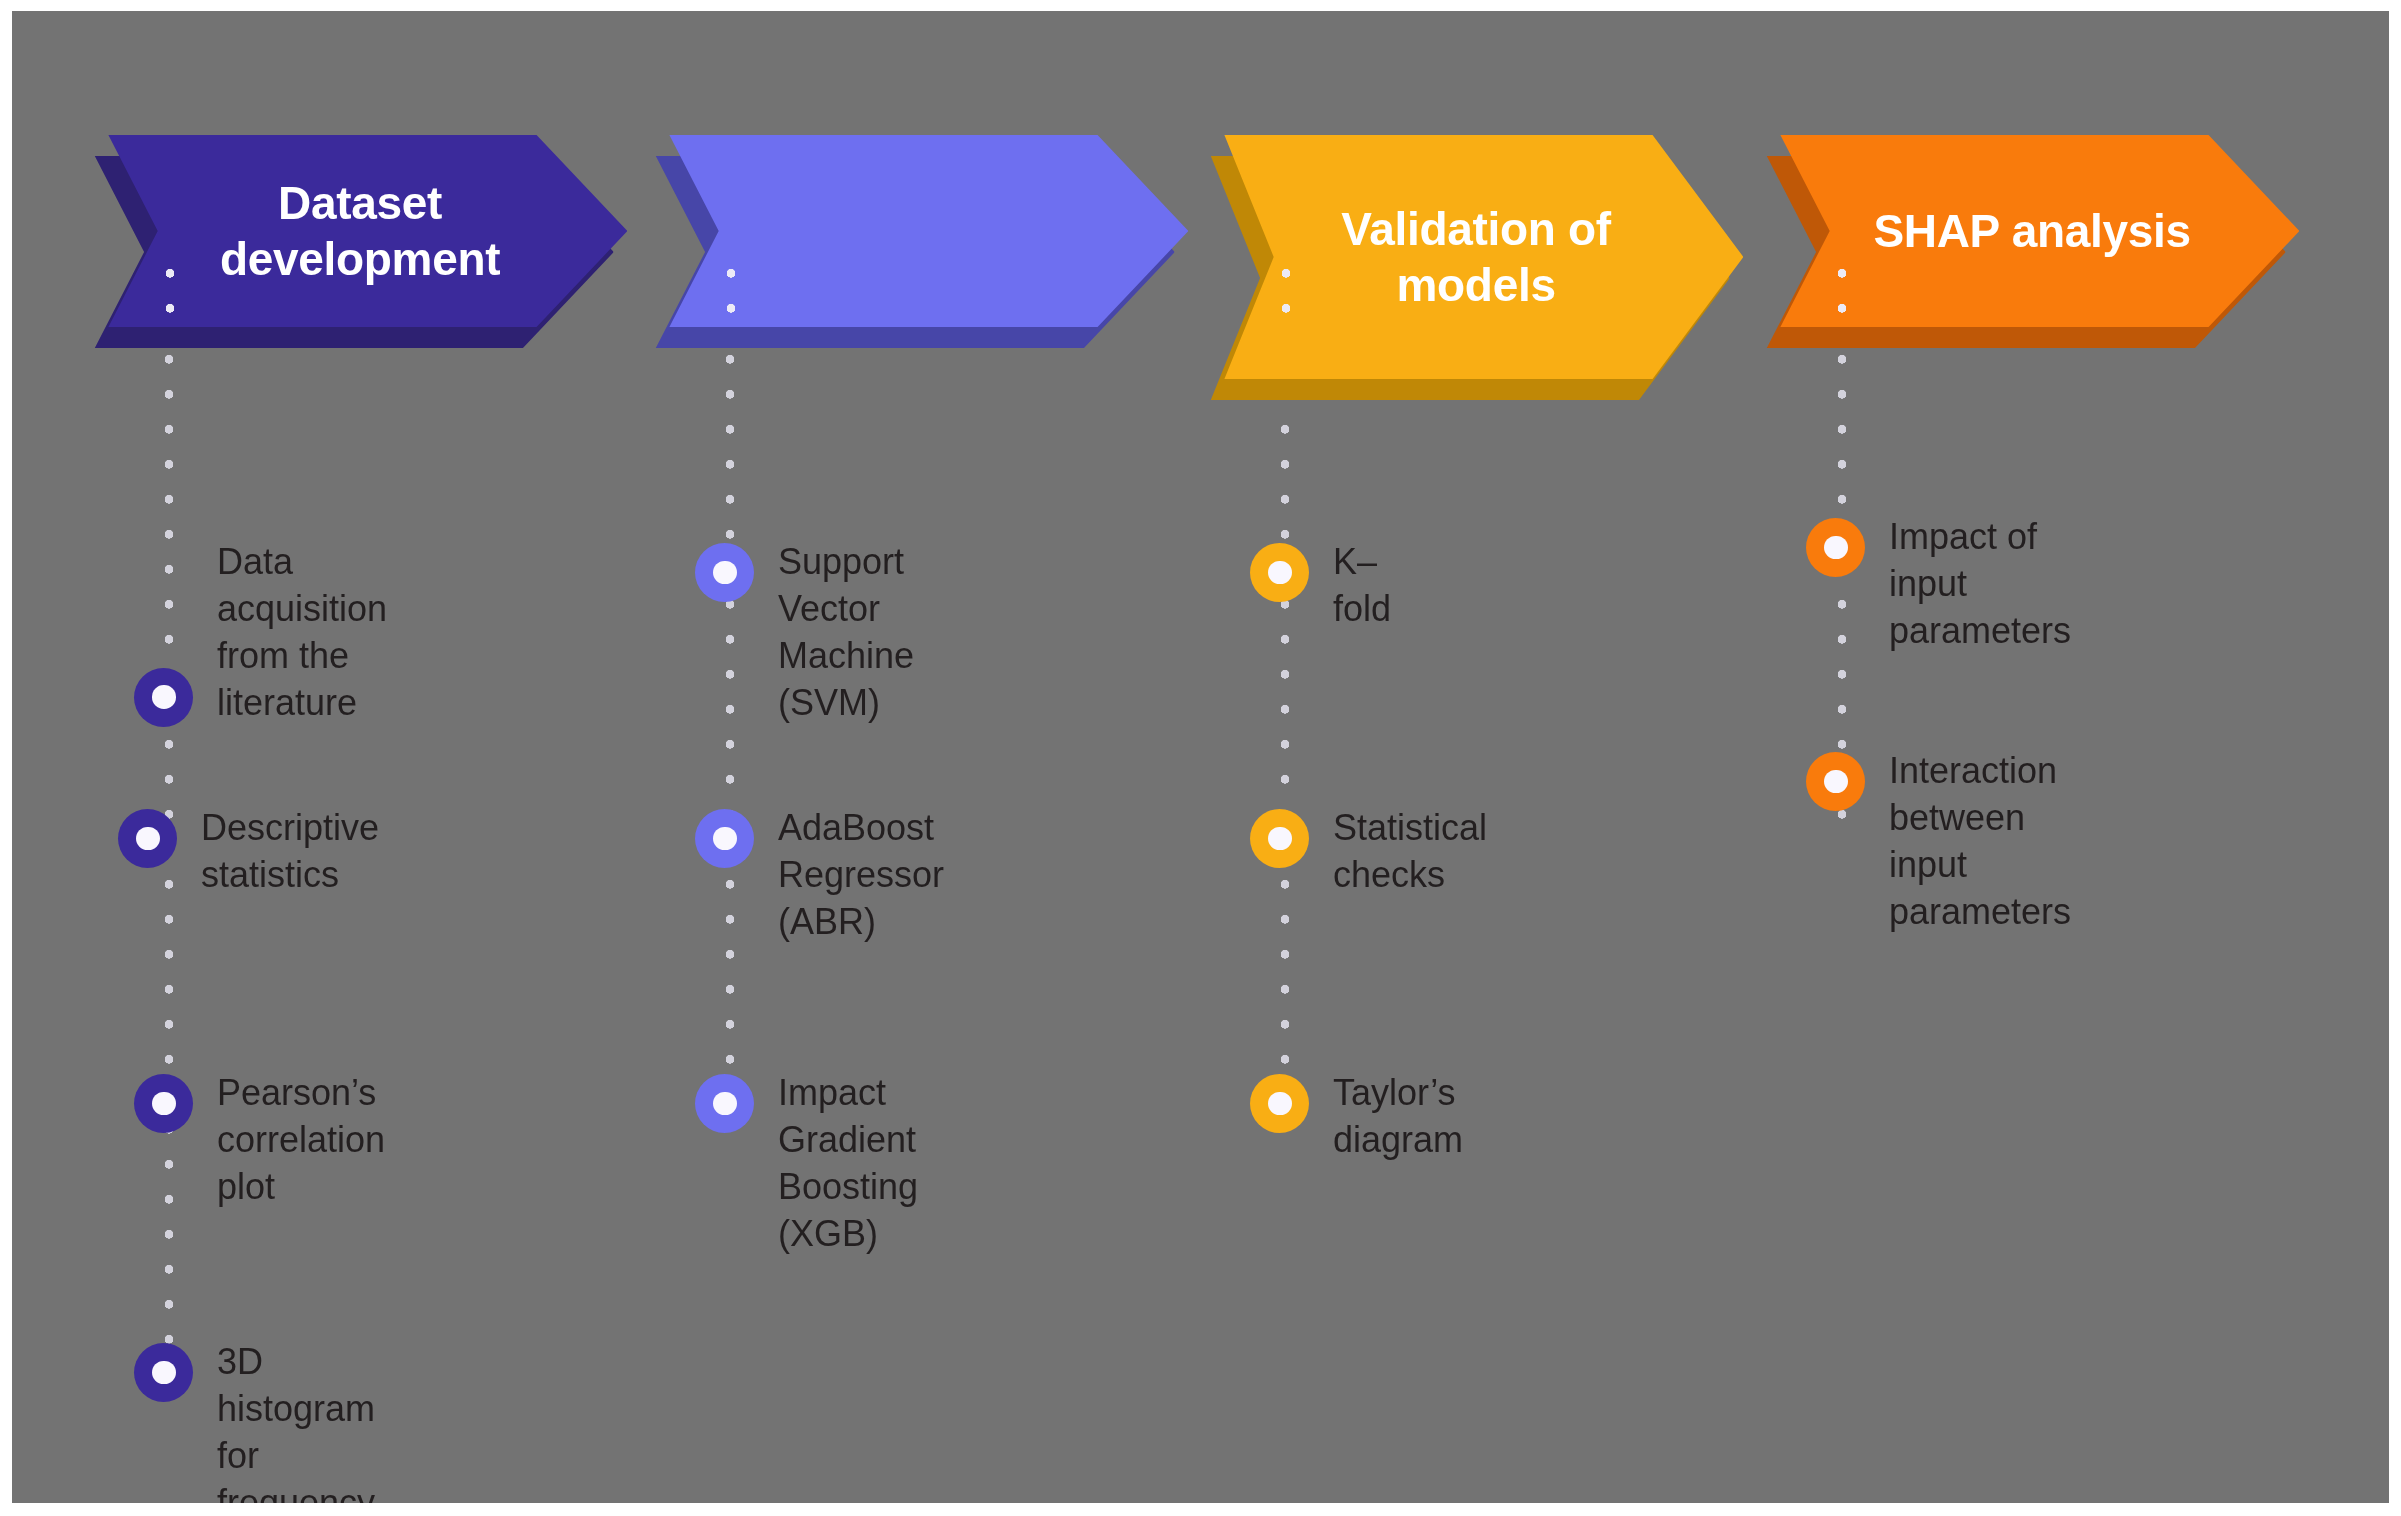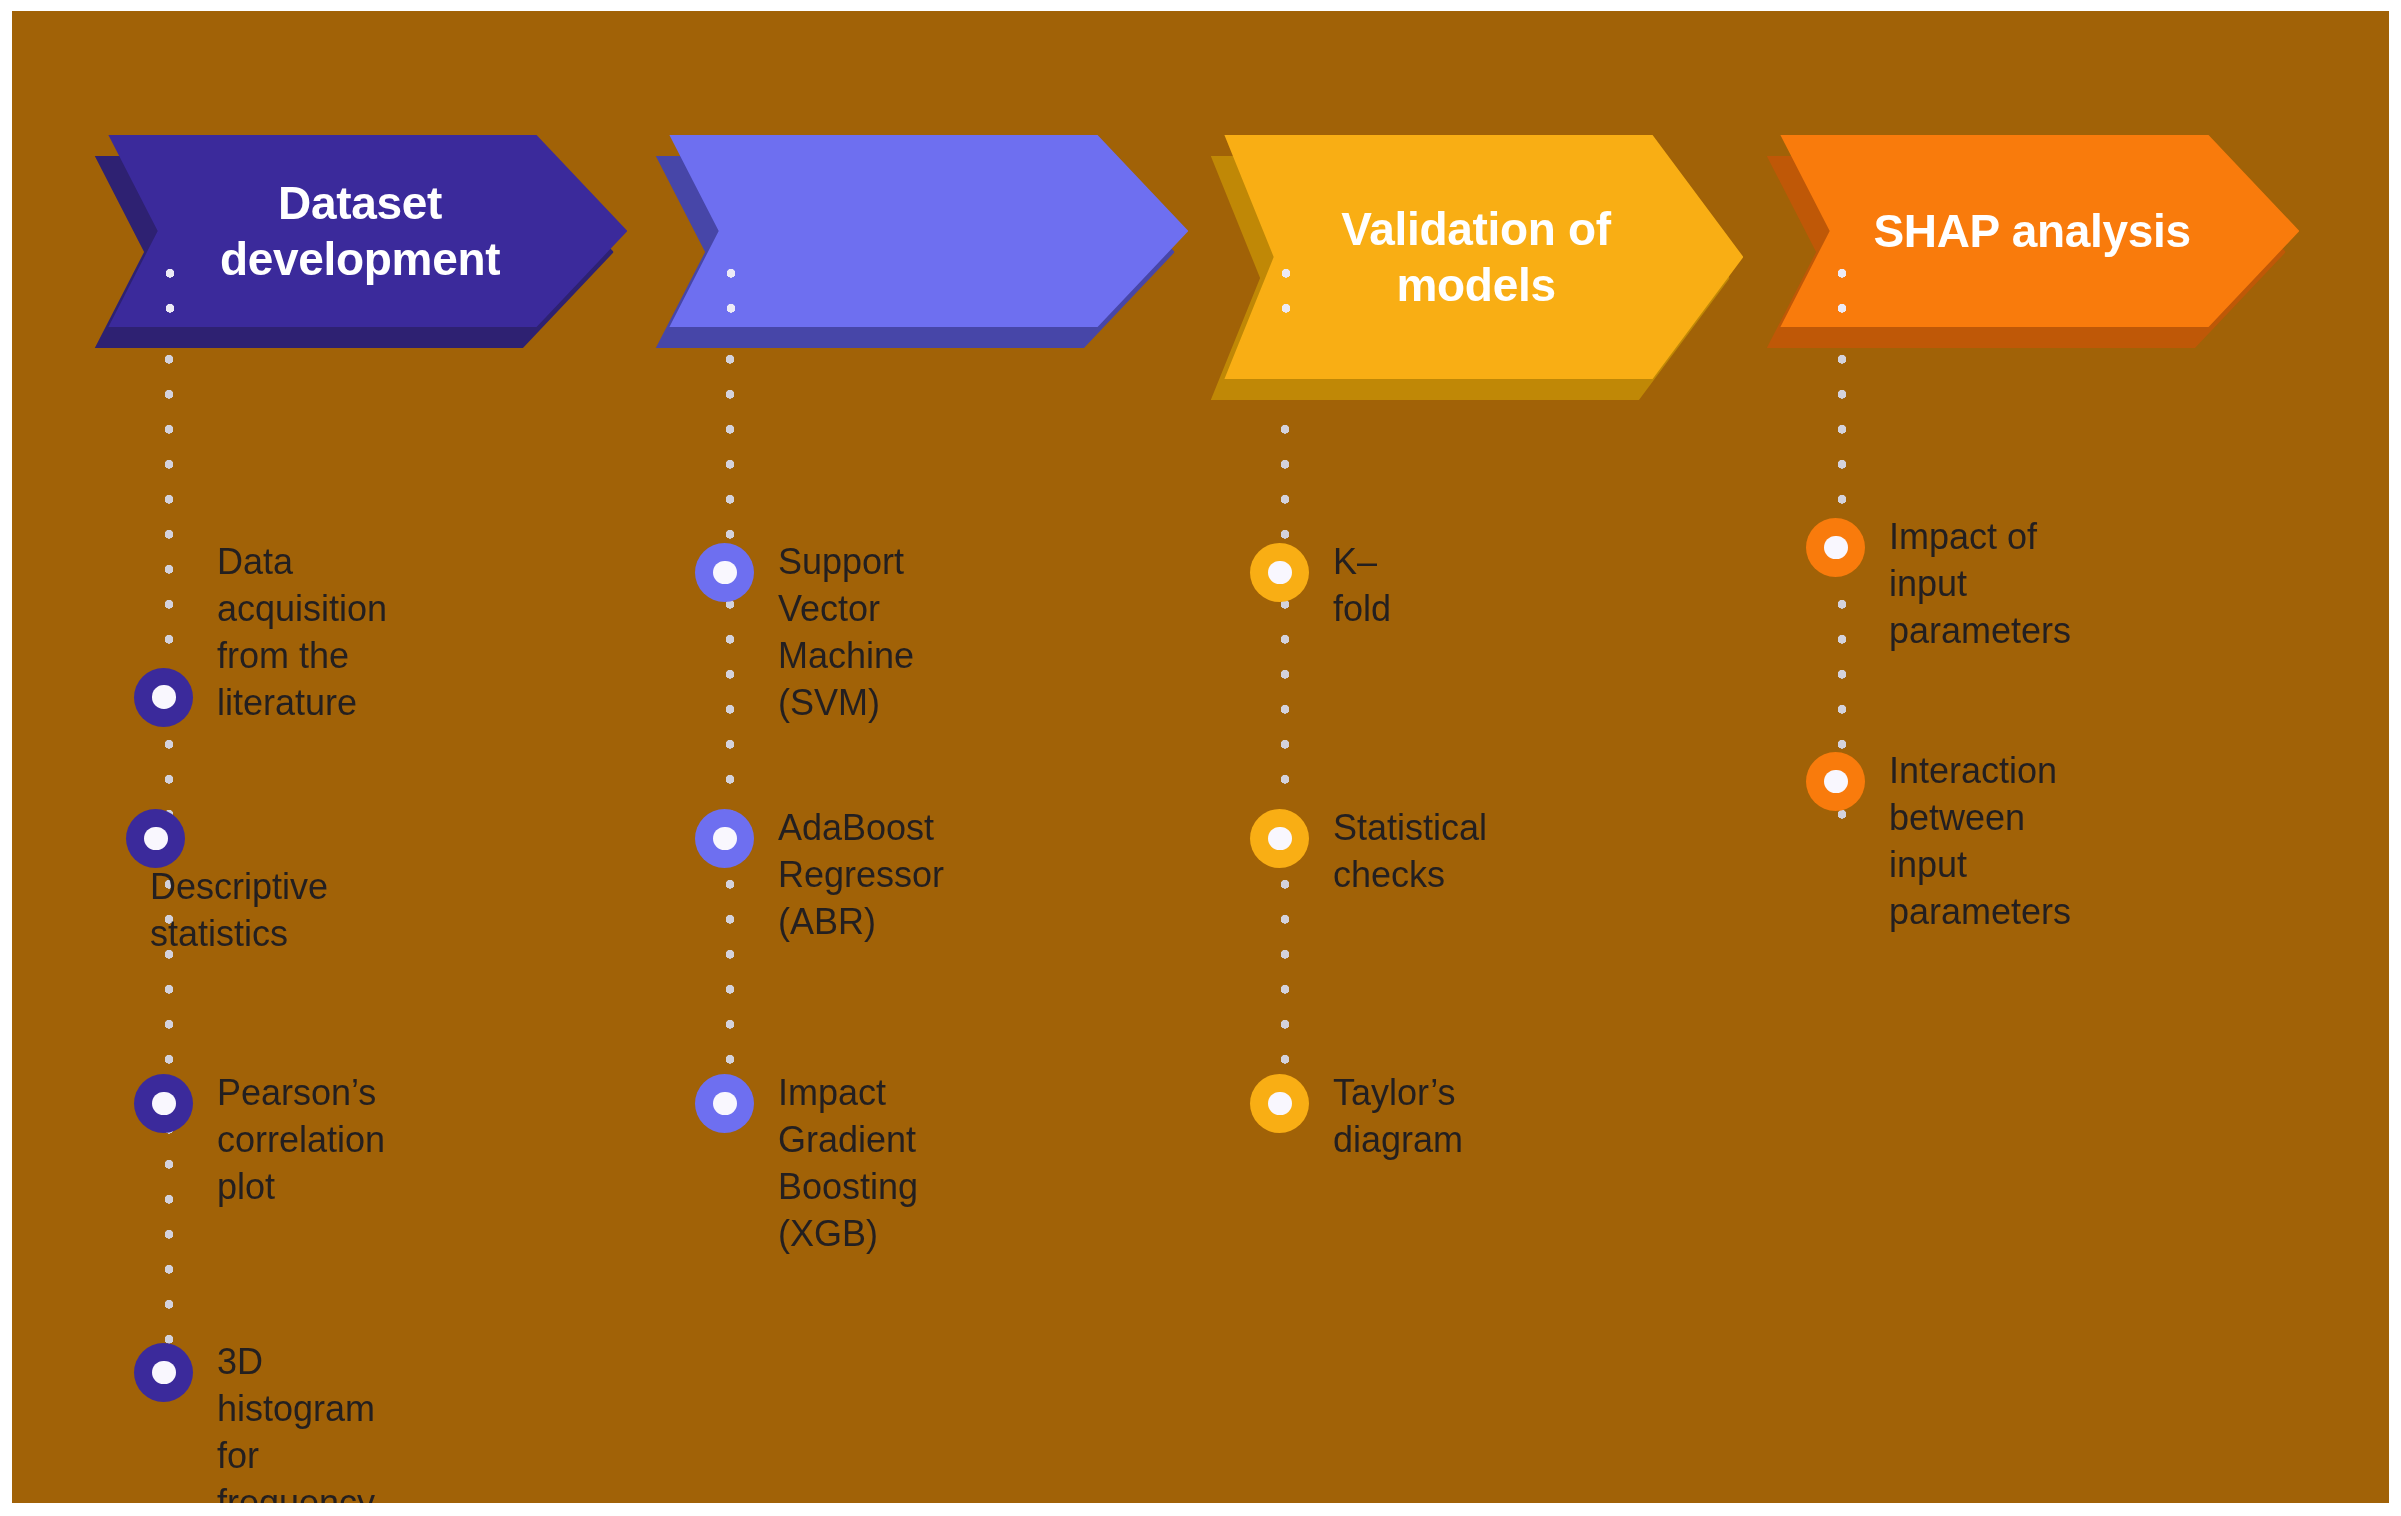--- a/index.html
+++ b/index.html
@@ -22,21 +22,21 @@
     width: 2401px;
     height: 1517px;
     background: #ffffff;
     box-sizing: border-box;
     padding: 11px 12.4px 13.6px 12.4px;
   }
   #figure-panel {
     position: relative;
     width: 100%;
     height: 100%;
-    background: #a16207;
+    background: #737373;
     box-sizing: border-box;
     overflow: hidden;
   }
 
   
   .column {
     position: absolute;
     top: 0;
     height: 100%;
   }
@@ -144,21 +144,21 @@
       </div>
 
       <div class="item" style="left:122px; top:532px;align-items:flex-end;">
         <div class="bullet" style="background:#3B2A9B;">
           <div class="hole"></div>
         </div>
         <div class="item-label">Data acquisition
 from the literature</div>
       </div>
 
-      <div class="item" style="left:114px; top:798px;flex-direction:column;">
+      <div class="item" style="left:106px; top:798px;">
         <div class="bullet" style="background:#3B2A9B;">
           <div class="hole"></div>
         </div>
         <div class="item-label">Descriptive
 statistics</div>
       </div>
 
       <div class="item" style="left:122px; top:1063px;">
         <div class="bullet" style="background:#3B2A9B;">
           <div class="hole"></div>

